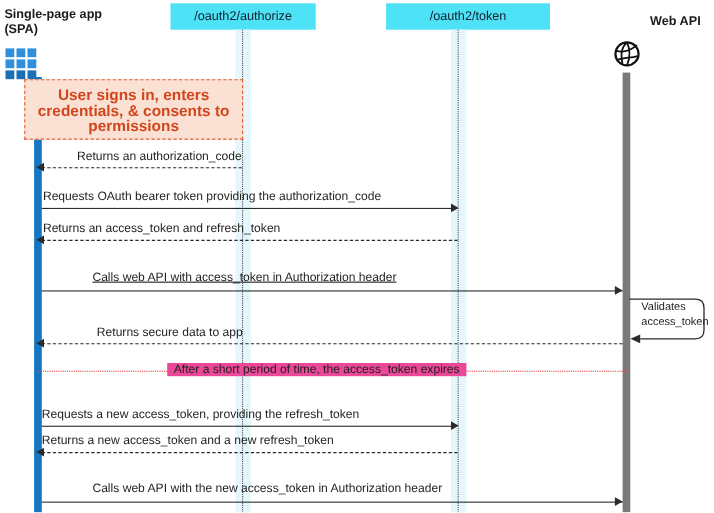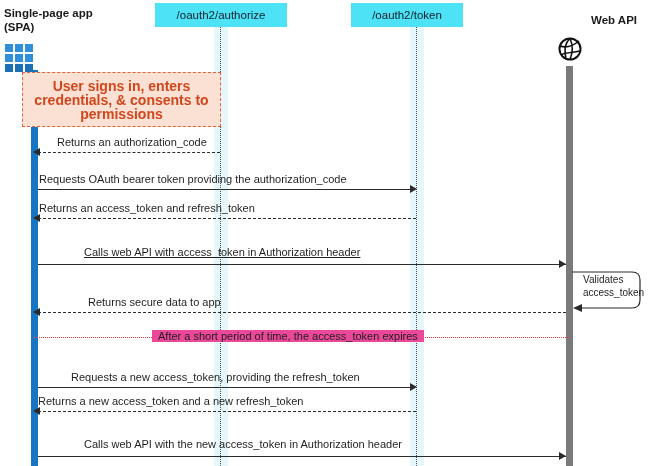--- a/index.html
+++ b/index.html
@@ -145,21 +145,21 @@
       <i></i>
     <i class="dark"></i>
       <i class="dark"></i>
       <i class="dark"></i>
   </div>
 
   <div class="hdr-box" style="left:155px;top:3px;width:132px;">
     <span>/oauth2/authorize</span>
   </div>
 
-  <div class="hdr-box" style="left:351px;top:3px;width:112px;">
+  <div class="hdr-box" style="left:351px;top:3px;width:149px;">
     <span>/oauth2/token</span>
   </div>
 
   <div class="hdr-title" style="left:543px;top:13px;margin-left:48px;">Web API</div>
 
   <div class="globe" style="left:557px;top:36px;">
     <svg width="26" height="26" viewBox="0 0 26 26">
       <circle cx="13" cy="13" r="10.5" fill="#ffffff" stroke="#111111" stroke-width="2"></circle>
       <path d="M13 2.5 C 8 7, 7 12, 9 23" fill="none" stroke="#111111" stroke-width="1.6"></path>
       <path d="M3 10 C 9 12, 16 10, 22 5" fill="none" stroke="#111111" stroke-width="1.6"></path>
@@ -173,21 +173,21 @@
   <div class="band" style="left:214px;top:27px;width:14px;height:439px;"></div>
   <div class="dotline" style="left:220px;top:27px;height:439px;"></div>
 
   <div class="band" style="left:410px;top:27px;width:14px;height:439px;"></div>
   <div class="dotline" style="left:416px;top:27px;height:439px;"></div>
 
   <div class="solid-life life-api" style="left:566px;top:66px;width:7px;height:400px;"></div>
 
   <div class="note" style="left:22px;top:72px;width:199px;height:55px;">User signs in, enters credentials, &amp; consents to permissions</div>
 
-  <div class="msg-label" style="left:28px;top:136px;padding-left:29px;">Returns an authorization_code</div>
+  <div class="msg-label" style="left:41px;top:136px;padding-left:29px;">Returns an authorization_code</div>
   <div class="arrow-line dashed" style="left:38px;top:152px;width:182px;"></div>
   <div class="arrow-head left" style="left:33px;top:148px;"></div>
 
   <div class="msg-label" style="left:39px;top:173px;">Requests OAuth bearer token providing the authorization_code</div>
   <div class="arrow-line solid" style="left:38px;top:189px;width:372px;"></div>
   <div class="arrow-head right" style="left:410px;top:185px;"></div>
 
   <div class="msg-label" style="left:39px;top:202px;">Returns an access_token and refresh_token</div>
   <div class="arrow-line dashed" style="left:38px;top:218px;width:378px;"></div>
   <div class="arrow-head left" style="left:33px;top:214px;"></div>
@@ -205,21 +205,21 @@
   <div class="selfloop-label" style="left:583px;top:273px;">Validates
 access_token</div>
 
   <div class="msg-label" style="left:88px;top:296px;">Returns secure data to app</div>
   <div class="arrow-line dashed" style="left:38px;top:312px;width:528px;"></div>
   <div class="arrow-head left" style="left:33px;top:308px;"></div>
 
   <div class="divider" style="left:34px;top:337px;width:536px;"></div>
   <div class="divider-label" style="left:152px;top:330px;">After a short period of time, the access_token expires</div>
 
-  <div class="msg-label" style="left:38px;top:371px;padding-left:33px;">Requests a new access_token, providing the refresh_token</div>
+  <div class="msg-label" style="left:38px;top:371px;">Requests a new access_token, providing the refresh_token</div>
   <div class="arrow-line solid" style="left:38px;top:387px;width:372px;"></div>
   <div class="arrow-head right" style="left:410px;top:383px;"></div>
 
   <div class="msg-label" style="left:38px;top:395px;">Returns a new access_token and a new refresh_token</div>
   <div class="arrow-line dashed" style="left:38px;top:411px;width:378px;"></div>
   <div class="arrow-head left" style="left:33px;top:407px;"></div>
 
   <div class="msg-label" style="left:84px;top:438px;">Calls web API with the new access_token in Authorization header</div>
   <div class="arrow-line solid" style="left:38px;top:456px;width:528px;"></div>
   <div class="arrow-head right" style="left:559px;top:452px;"></div>

